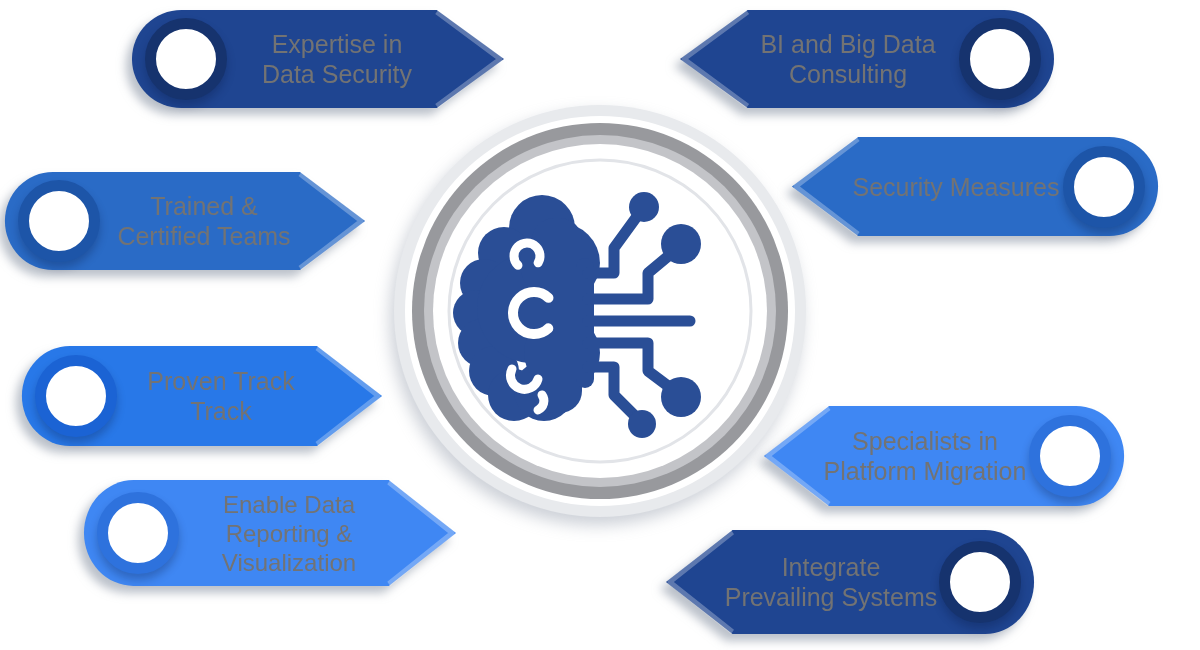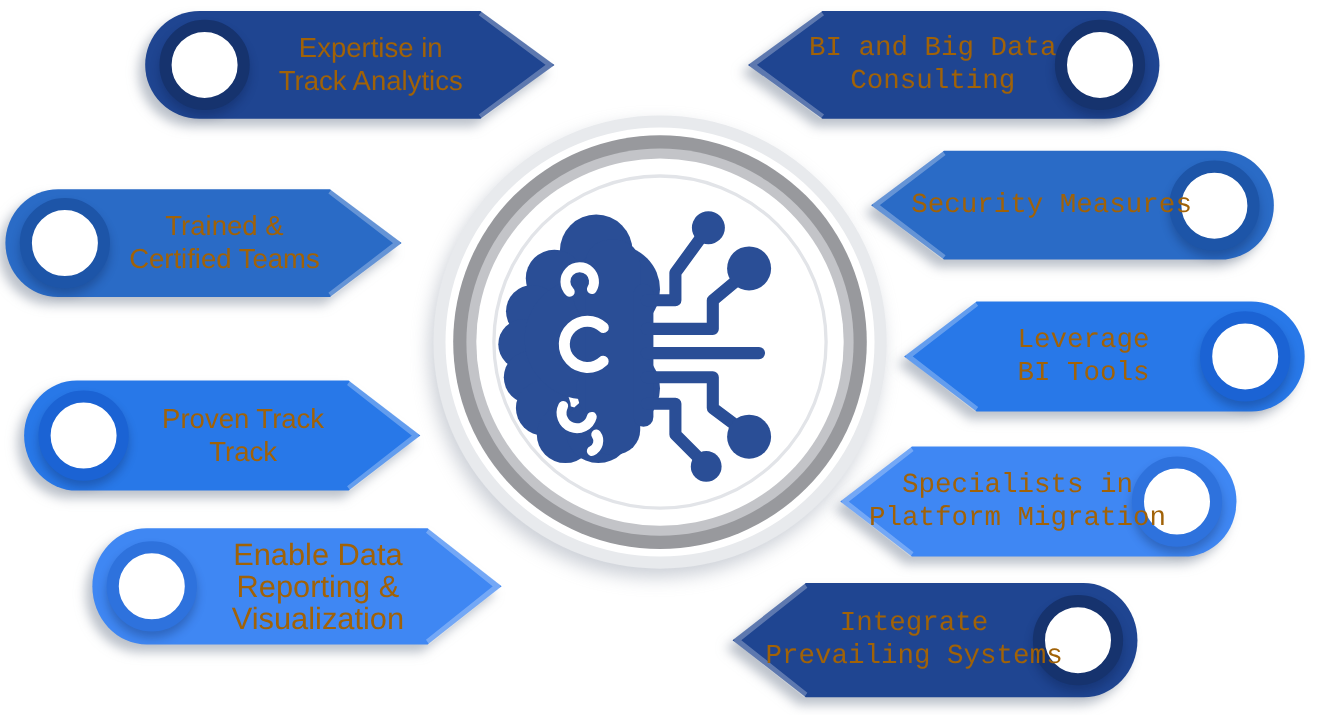--- a/index.html
+++ b/index.html
@@ -22,24 +22,24 @@
     position:absolute;top:50%;transform:translateY(-50%);
     width:60px;height:60px;border-radius:50%;
     background:#ffffff;border:11px solid var(--ring);
     box-shadow:0 6px 9px rgba(8,20,60,.28);
   }
   .banner.left  .dot{left:15px;}
   .banner.right .dot{right:15px;}
   .label{
     position:absolute;top:0;bottom:0;
     display:flex;flex-direction:column;justify-content:center;align-items:center;
-    color:#a16207;font-size:25px;line-height:30px;text-align:right;
+    color:#737373;font-size:25px;line-height:30px;text-align:right;
   }
   .banner.left  .label{left:100px;right:62px;}
-  .banner.right .label{left:62px;right:100px;font-family:Liberation Mono, monospace;}
+  .banner.right .label{left:62px;right:100px;}
   .label span{white-space:nowrap;}
 
   
   .emblem{position:absolute;left:392px;top:103px;width:416px;height:416px;}
   .emblem svg{width:100%;height:100%;filter:drop-shadow(-4px 8px 8px rgba(120,132,150,.38));}
   .halo{fill:var(--halo-gray);}
   .ringA{fill:var(--ring-gray);}
   .ringB{fill:var(--ring-light-gray);}
   .white{fill:#ffffff;}
   .inner-ring{fill:#ffffff;stroke:var(--inner-ring-gray);stroke-width:3;}
@@ -54,21 +54,21 @@
 <div class="stage">
 
   <div class="banner left" style="left: 130px; top: 8px; width: 376px; height: 102px; --c: #1f4591; --ring: #16336e;">
     <svg class="shape" viewBox="0 0 380 104" preserveAspectRatio="none">
       <path class="body" d="M52,2 L310,2 L378,52 L310,102 L52,102 A50,50 0 0 1 52,2 Z"></path>
       <path class="tip-bevel" d="M310,4 L374,52 L310,100"></path>
     </svg>
     <span class="dot"></span>
     <div class="label">
       <span>Expertise in</span>
-      <span>Track Analytics</span>
+      <span>Data Security</span>
       <span></span>
     </div>
   </div>
 
   <div class="banner left" style="left: 3px; top: 170px; width: 364px; height: 102px; --c: #2a6bc6; --ring: #1d55a8;">
     <svg class="shape" viewBox="0 0 380 104" preserveAspectRatio="none">
       <path class="body" d="M52,2 L310,2 L378,52 L310,102 L52,102 A50,50 0 0 1 52,2 Z"></path>
       <path class="tip-bevel" d="M310,4 L374,52 L310,100"></path>
     </svg>
     <span class="dot"></span>
@@ -91,21 +91,21 @@
       <span></span>
     </div>
   </div>
 
   <div class="banner left" style="left: 82px; top: 478px; width: 376px; height: 110px; --c: #3f87f3; --ring: #2e72dd;">
     <svg class="shape" viewBox="0 0 380 104" preserveAspectRatio="none">
       <path class="body" d="M52,2 L310,2 L378,52 L310,102 L52,102 A50,50 0 0 1 52,2 Z"></path>
       <path class="tip-bevel" d="M310,4 L374,52 L310,100"></path>
     </svg>
     <span class="dot"></span>
-    <div class="label" style="font-size:28px;line-height:29px">
+    <div class="label" style="font-size:24px;line-height:29px">
       <span>Enable Data</span>
       <span>Reporting &amp;</span>
       <span>Visualization</span>
     </div>
   </div>
 
   <div class="banner right" style="left: 678px; top: 8px; width: 378px; height: 102px; --c: #1f4591; --ring: #16336e;">
     <svg class="shape" viewBox="0 0 380 104" preserveAspectRatio="none">
       <path class="body" d="M328,2 L70,2 L2,52 L70,102 L328,102 A50,50 0 0 0 328,2 Z"></path>
       <path class="tip-bevel" d="M70,4 L6,52 L70,100"></path>
@@ -123,32 +123,20 @@
       <path class="body" d="M328,2 L70,2 L2,52 L70,102 L328,102 A50,50 0 0 0 328,2 Z"></path>
       <path class="tip-bevel" d="M70,4 L6,52 L70,100"></path>
     </svg>
     <span class="dot"></span>
     <div class="label">
       <span>Security Measures</span>
       <span></span>
     </div>
   </div>
 
-  <div class="banner right" style="left: 820px; top: 272px; width: 368px; height: 104px; --c: #2878e8; --ring: #1b63d4;">
-    <svg class="shape" viewBox="0 0 380 104" preserveAspectRatio="none">
-      <path class="body" d="M328,2 L70,2 L2,52 L70,102 L328,102 A50,50 0 0 0 328,2 Z"></path>
-      <path class="tip-bevel" d="M70,4 L6,52 L70,100"></path>
-    </svg>
-    <span class="dot"></span>
-    <div class="label">
-      <span>Leverage</span>
-      <span>BI Tools</span>
-      <span></span>
-    </div>
-  </div>
 
   <div class="banner right" style="left: 762px; top: 404px; width: 364px; height: 104px; --c: #3f87f3; --ring: #2e72dd;">
     <svg class="shape" viewBox="0 0 380 104" preserveAspectRatio="none">
       <path class="body" d="M328,2 L70,2 L2,52 L70,102 L328,102 A50,50 0 0 0 328,2 Z"></path>
       <path class="tip-bevel" d="M70,4 L6,52 L70,100"></path>
     </svg>
     <span class="dot"></span>
     <div class="label">
       <span>Specialists in</span>
       <span>Platform Migration</span>

